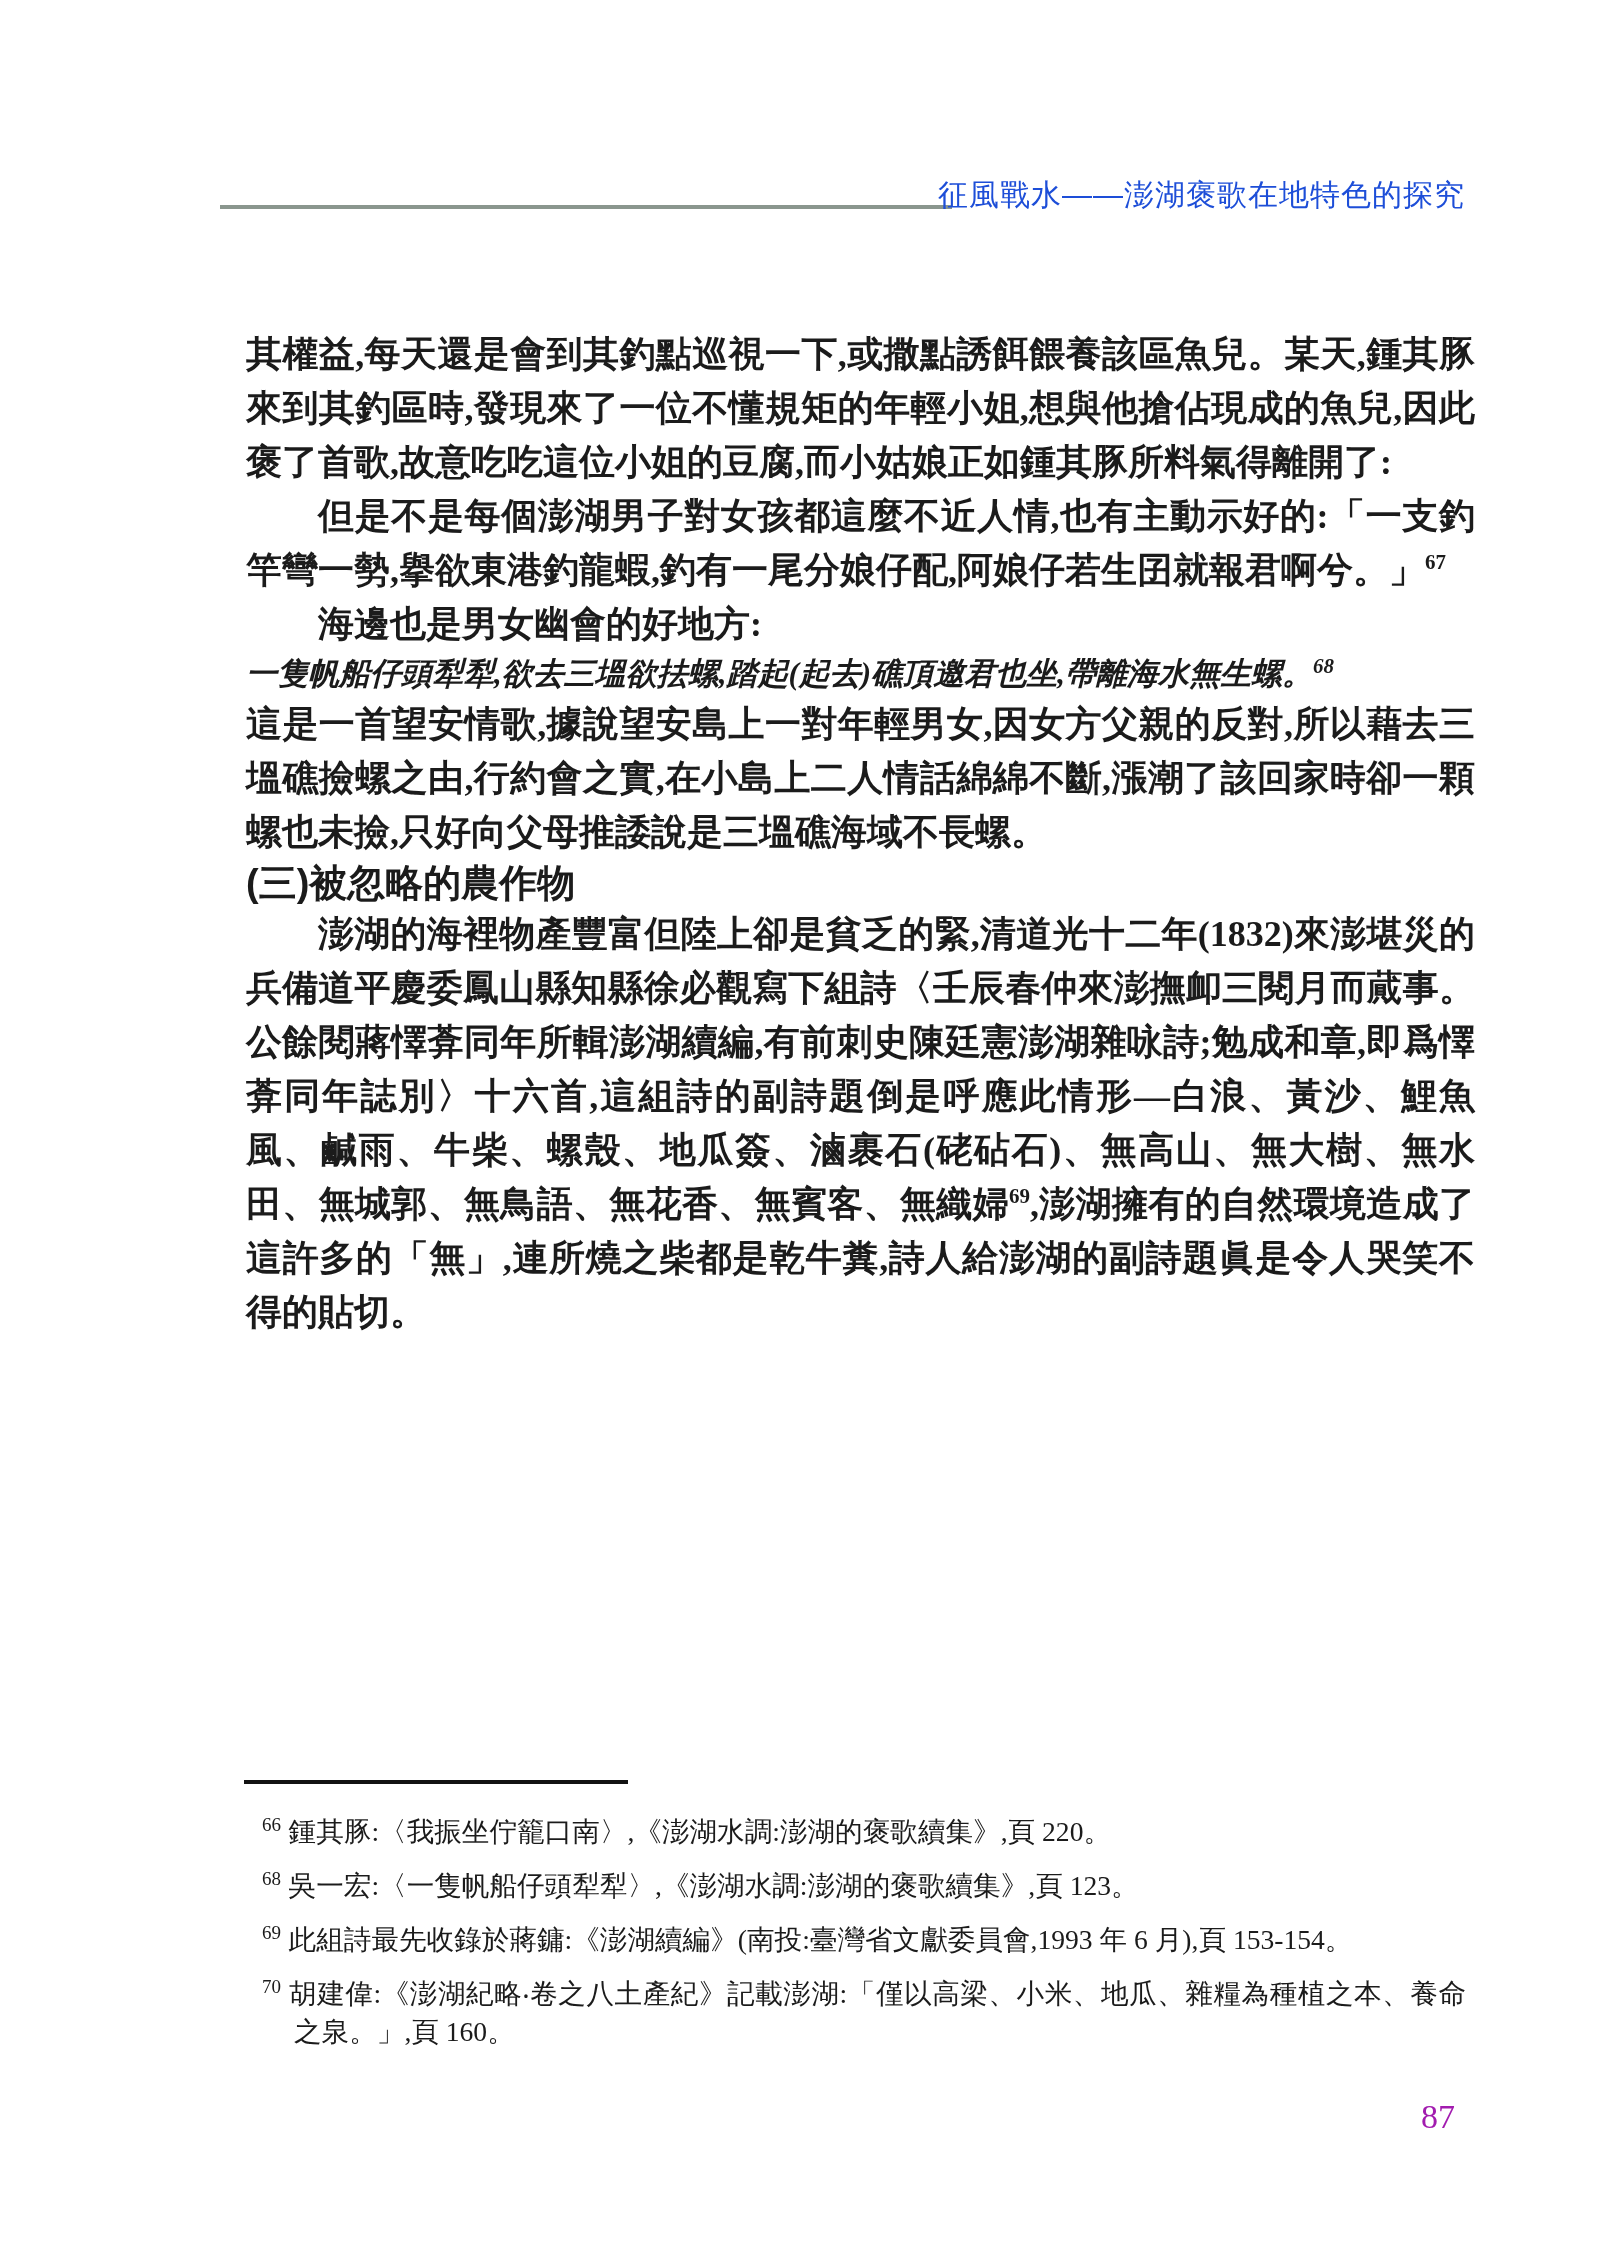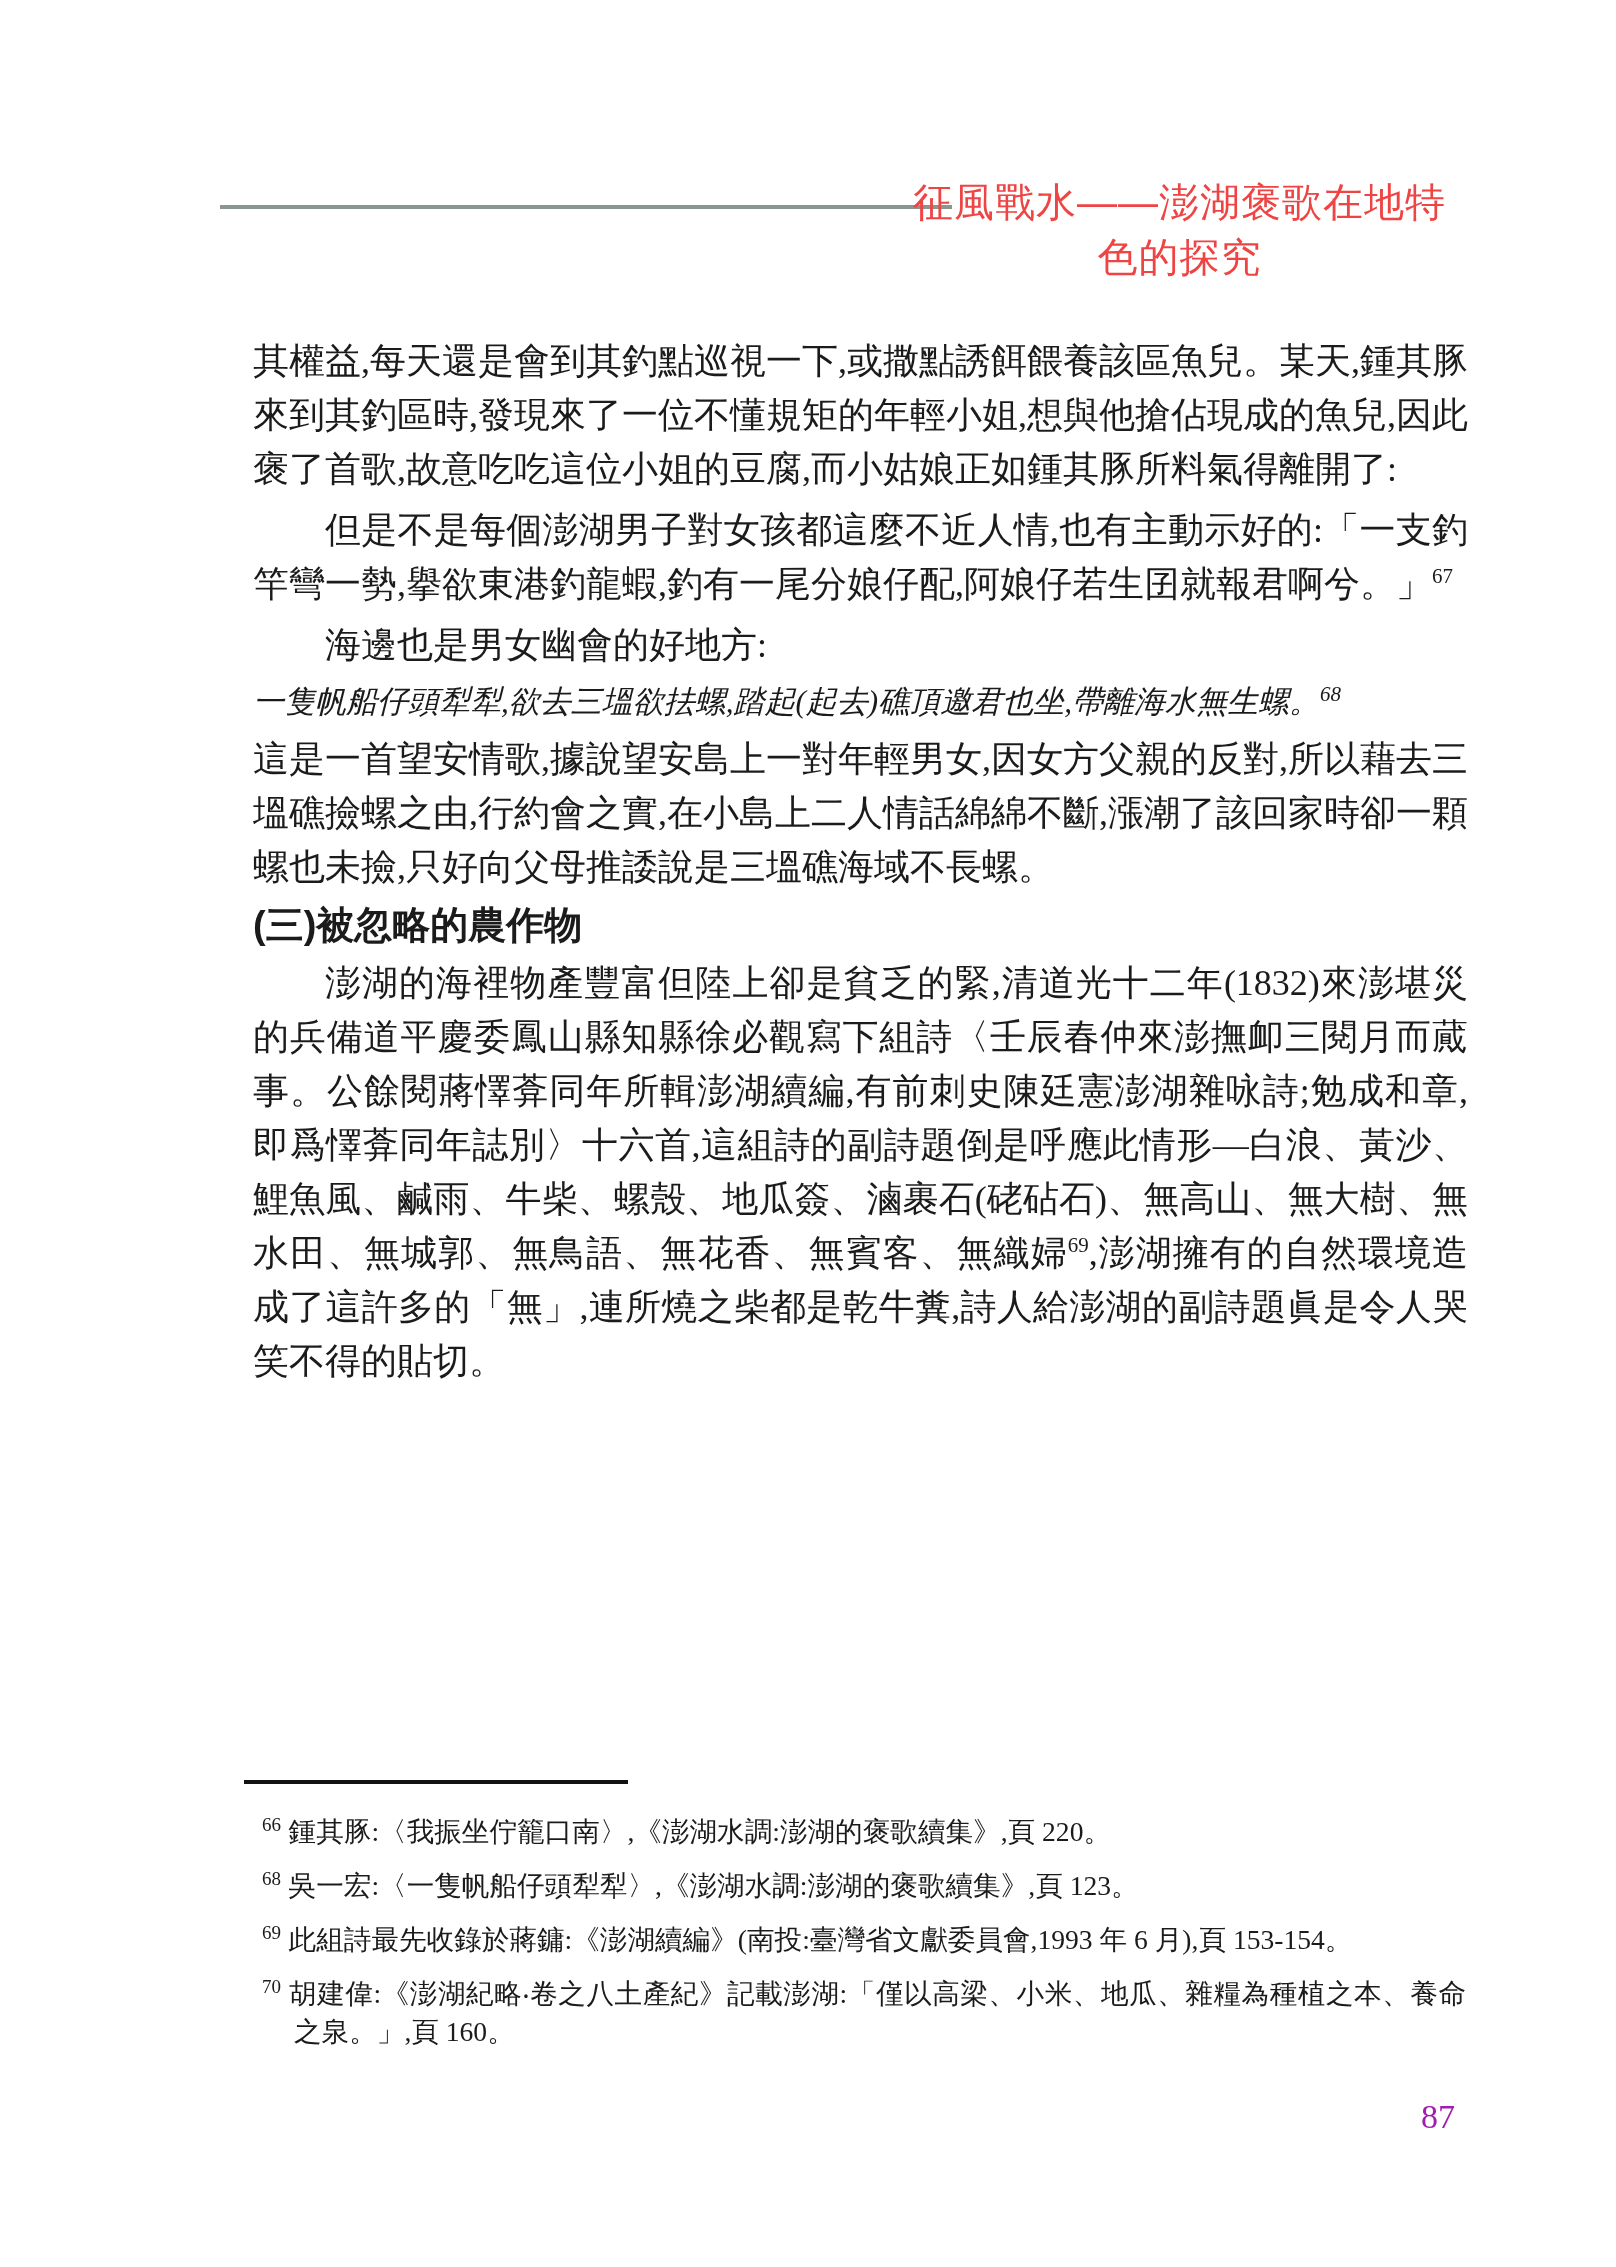--- a/index.html
+++ b/index.html
@@ -5,30 +5,30 @@
   html,body{margin:0;padding:0;background:#e8e8e8;}
   .page{
     position:relative;width:1617px;height:2267px;margin:0 auto;
     background:#ffffff;overflow:hidden;
     font-family:"Liberation Serif","DejaVu Serif",serif;
     color:#1b1b1b;
   }
   
   .header-rule{position:absolute;left:220px;top:205px;width:732px;height:3.8px;background:#8a968e;}
   .header-title{
-    position:absolute;top:175px;left:894px;width:571px;text-align:center;
-    font-size:40px;letter-spacing:1px;color:#ef4444;
+    position:absolute;top:175px;left:894px;width:571px;text-align:right;
+    font-size:30px;letter-spacing:1px;color:#1d4ed8;
     font-family:"Liberation Sans","DejaVu Sans",sans-serif;
   }
   
   .bodytext{
     position:absolute;left:246px;top:327px;width:1229px;
     font-size:36px;line-height:54px;text-align:justify;
   }
-  .bodytext p{margin:7px;}
+  .bodytext p{margin:0;font-weight:bold;}
   .bodytext p.indent{text-indent:72px;}
   .quote{
     font-size:31px;line-height:46px;font-style:italic;
     margin:19px 72px 21px 97px;text-align:justify;
   }
   .heading{
     font-family:"Liberation Sans","DejaVu Sans",sans-serif;
     font-weight:bold;font-size:38px;line-height:48px;
     margin:28.5px 0 19px 0;text-align:left;
   }

